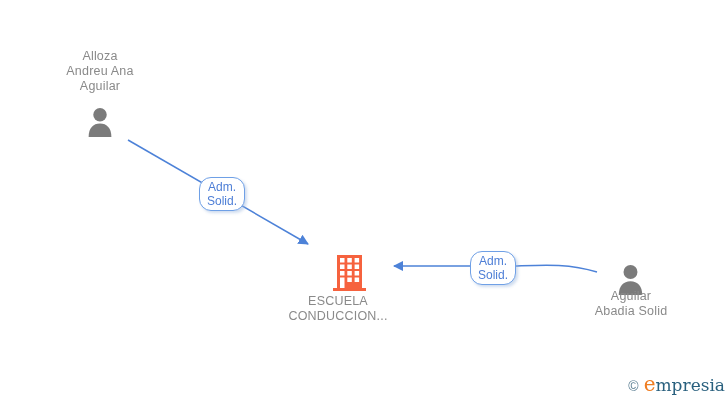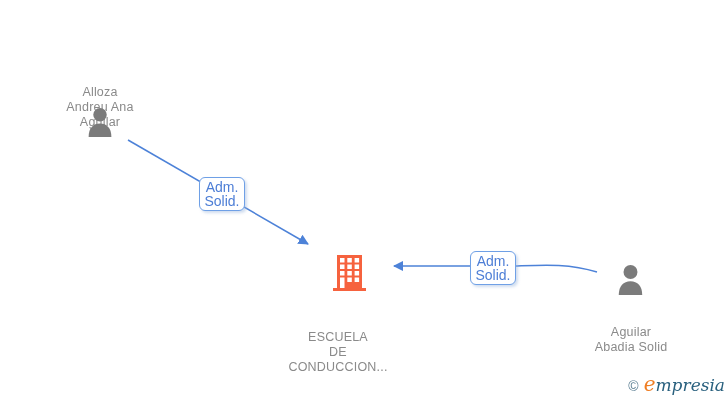--- a/index.html
+++ b/index.html
@@ -16,56 +16,54 @@
     left: 0; top: 0;
     width: 728px; height: 400px;
   }
   .node-label {
     position: absolute;
     text-align: center;
     color: #8a8a8a;
     font-size: 12.5px;
     line-height: 15px;
     letter-spacing: 0.2px;
-    margin-top: 36px;
   }
   .node-label span { display: block; }
   .icon { position: absolute; }
   .edge-label {
     position: absolute;
     width: 46px;
     height: 34px;
     box-sizing: border-box;
     background: #ffffff;
     border: 1.5px solid #6fa0e6;
-    border-radius: 6px;
+    border-radius: 12px;
     box-shadow: 2px 2px 3px rgba(150, 180, 220, 0.45);
     color: #4d7ed6;
-    font-size: 14px;
+    font-size: 12px;
     line-height: 14px;
     text-align: center;
     padding-top: 2px;
   }
   .edge-label span { display: block; }
   .logo {
     position: absolute;
     right: 3px;
     bottom: 4px;
     display: flex;
     align-items: baseline;
     gap: 5px;
     font-family: "DejaVu Serif", serif;
   }
   .logo .copy {
     color: #5b7f93;
     font-size: 14px;
     font-family: "Liberation Sans", sans-serif;
   }
   .logo .brand {
-    font-style: italic;
     font-size: 17px;
     color: #29607e;
     white-space: nowrap;
   }
   .logo .brand .e-initial {
     color: #ef7d22;
     font-size: 20px;
   }
 </style>
 </head>
@@ -109,21 +107,20 @@
       <rect x="7" y="16" width="4.5" height="4.5" fill="#ffffff"></rect>
       <rect x="14.3" y="16" width="4.5" height="4.5" fill="#ffffff"></rect>
       <rect x="21.6" y="16" width="4.5" height="4.5" fill="#ffffff"></rect>
       <rect x="7" y="22.5" width="4.5" height="10.5" fill="#ffffff"></rect>
       <rect x="14.3" y="22.5" width="4.5" height="4.5" fill="#ffffff"></rect>
       <rect x="21.6" y="22.5" width="4.5" height="4.5" fill="#ffffff"></rect>
     </svg>
   </div>
   <div class="node-label" style="left:278px; top:294px; width:120px;">
     <span>ESCUELA</span>
-    <span>DE</span>
     <span>CONDUCCION...</span>
   </div>
 
   <div class="icon" style="left:617px; top:264px;">
     <svg width="27" height="31" viewBox="0 0 24 28">
       <circle cx="12" cy="7.2" r="6.3" fill="#7b7b7b"></circle>
       <path d="M 12 15.5 C 5.6 15.5 1.4 19.8 1.4 28 L 22.6 28 C 22.6 19.8 18.4 15.5 12 15.5 Z" fill="#7b7b7b"></path>
     </svg>
   </div>
   <div class="node-label" style="left:566px; top:289px; width:130px;">

